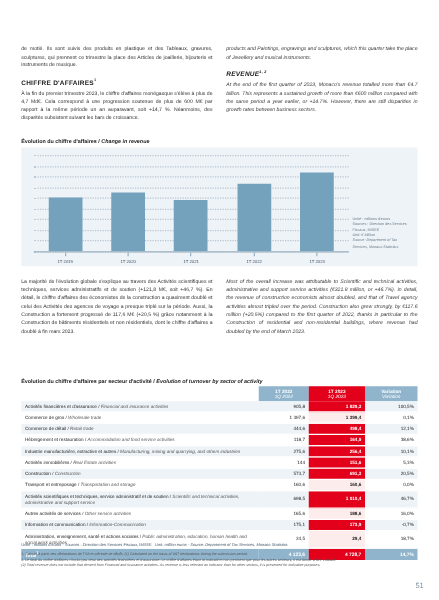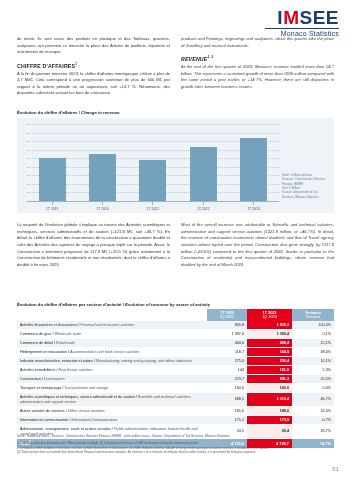--- a/index.html
+++ b/index.html
@@ -84,25 +84,20 @@
   .fsrc .en{font-style:italic;}
   .fnotes{font-size:2.9px;color:#555;line-height:1.55;}
   .fnotes .en{font-style:italic;}
   .pageno{position:absolute;right:12px;bottom:8px;font-size:6px;color:#7b8c99;}
 </style>
 </head>
 <body>
 
 <div class="page">
 
-  <div class="logo-block">
-    <div class="logo-main"><span>I</span><span class="red">M</span><span>SEE</span></div>
-    <div class="logo-rule"></div>
-    <div class="logo-sub">Monaco Statistics</div>
-  </div>
 
   <div class="cols">
     <div class="col">
       <p>de motié. Ils sont suivis des produits en plastique et des Tableaux, gravures, sculptures, qui prennent ce trimestre la place des Articles de joaillerie, bijouterie et instruments de musique.</p>
       <div class="sec-title"><span>CHIFFRE D'AFFAIRES</span><sup>1</sup></div>
       <p>À la fin du premier trimestre 2023, le chiffre d'affaires monégasque s'élève à plus de 4,7 Md€. Cela correspond à une progression soutenue de plus de 600 M€ par rapport à la même période un an auparavant, soit +14,7 %. Néanmoins, des disparités subsistent suivant les bars de croissance.</p>
     </div>
     <div class="col">
       <p class="en">products and Paintings, engravings and sculptures, which this quarter take the place of Jewellery and musical instruments.</p>
       <div class="sec-title en"><span>REVENUE</span><sup>1, 2</sup></div>

